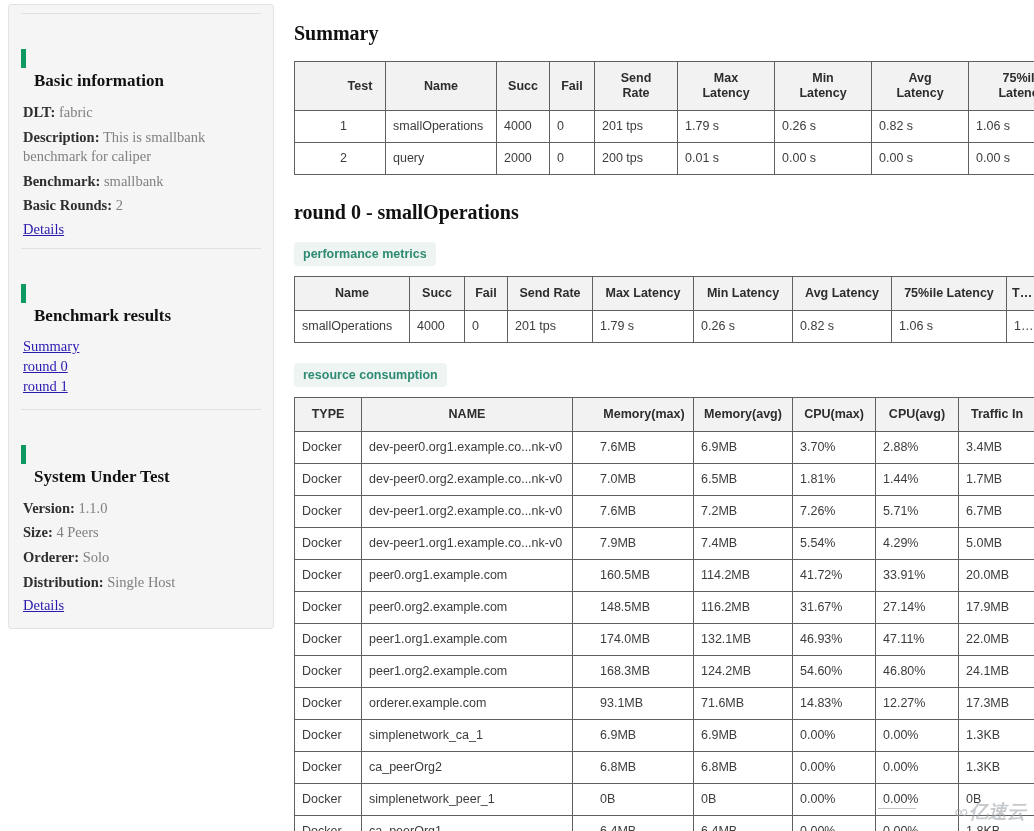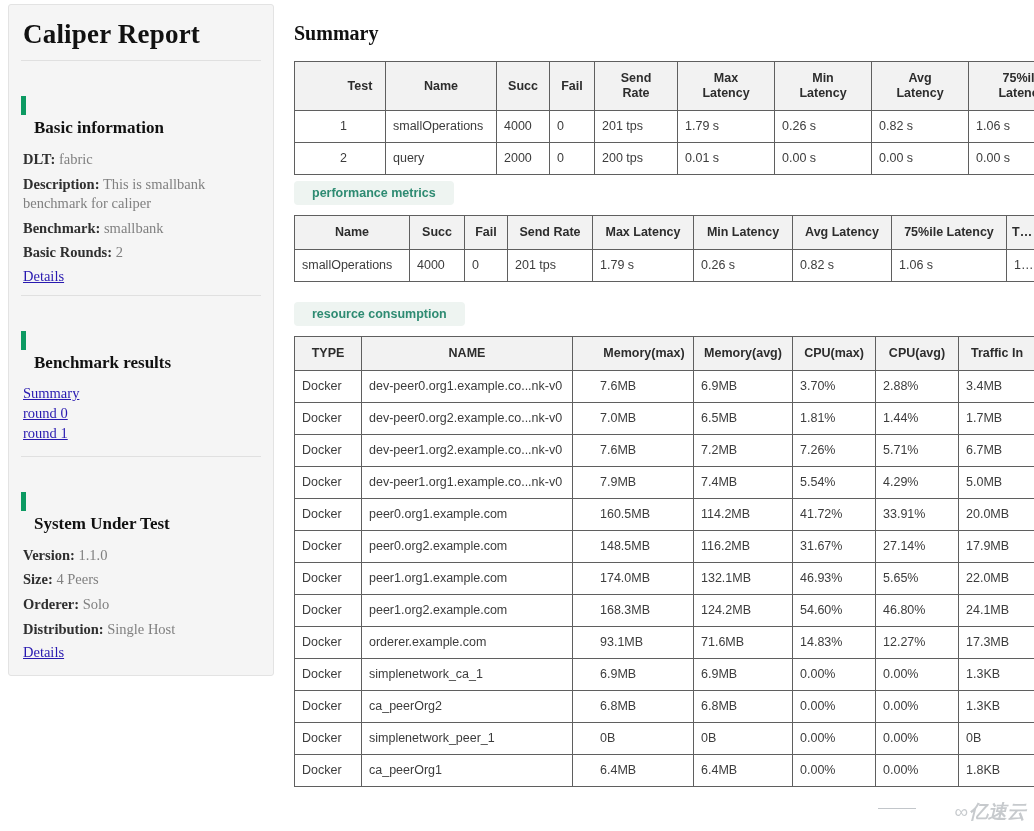--- a/index.html
+++ b/index.html
@@ -120,21 +120,21 @@
   h2.section.round {
     margin-top: 26px;
     margin-bottom: 18px;
   }
   .badge {
     display: inline-block;
     background: #eef4f1;
     color: #2e8b72;
     font-weight: bold;
     font-size: 12.5px;
-    padding: 5px 18px;
+    padding: 5px 9px;
     border-radius: 4px;
     margin-bottom: 10px;
   }
 
   table.grid {
     border-collapse: collapse;
     width: 742px;
     table-layout: fixed;
     margin-bottom: 6px;
     background: #fff;
@@ -222,21 +222,20 @@
     border-top: 1px solid #9aa0a6;
     opacity: .6;
   }
 </style>
 </head>
 <body>
 
 <div class="page">
 
   <aside class="sidebar">
-    <div class="report-title">Caliper Report</div>
     <hr class="hr">
 
     <div class="sect-head">
       <span class="sect-bar"></span>
       <span class="sect-title">Basic information</span>
     </div>
 
     <div class="kv">
       <span class="k">DLT:</span>
       <span class="v">fabric</span>
@@ -333,20 +332,21 @@
             <td>200 tps</td>
             <td>0.01 s</td>
             <td>0.00 s</td>
             <td>0.00 s</td>
             <td>0.00 s</td>
             <td>200 tps</td>
           </tr>
         </tbody>
     </table>
 
+    <h2 class="section round">round 0 - smallOperations</h2>
 
     <div class="badge">performance metrics</div>
     <table class="grid t-perf">
       <thead>
         <tr id="perf-head">
             <th>Name</th>
             <th>Succ</th>
             <th>Fail</th>
             <th>Send Rate</th>
             <th>Max Latency</th>
@@ -445,21 +445,21 @@
             <td>27.14%</td>
             <td>17.9MB</td>
             <td>3.0MB</td>
           </tr>
           <tr>
             <td>Docker</td>
             <td>peer1.org1.example.com</td>
             <td>174.0MB</td>
             <td>132.1MB</td>
             <td>46.93%</td>
-            <td>5.65%</td>
+            <td>47.11%</td>
             <td>22.0MB</td>
             <td>23.3MB</td>
           </tr>
           <tr>
             <td>Docker</td>
             <td>peer1.org2.example.com</td>
             <td>168.3MB</td>
             <td>124.2MB</td>
             <td>54.60%</td>
             <td>46.80%</td>

